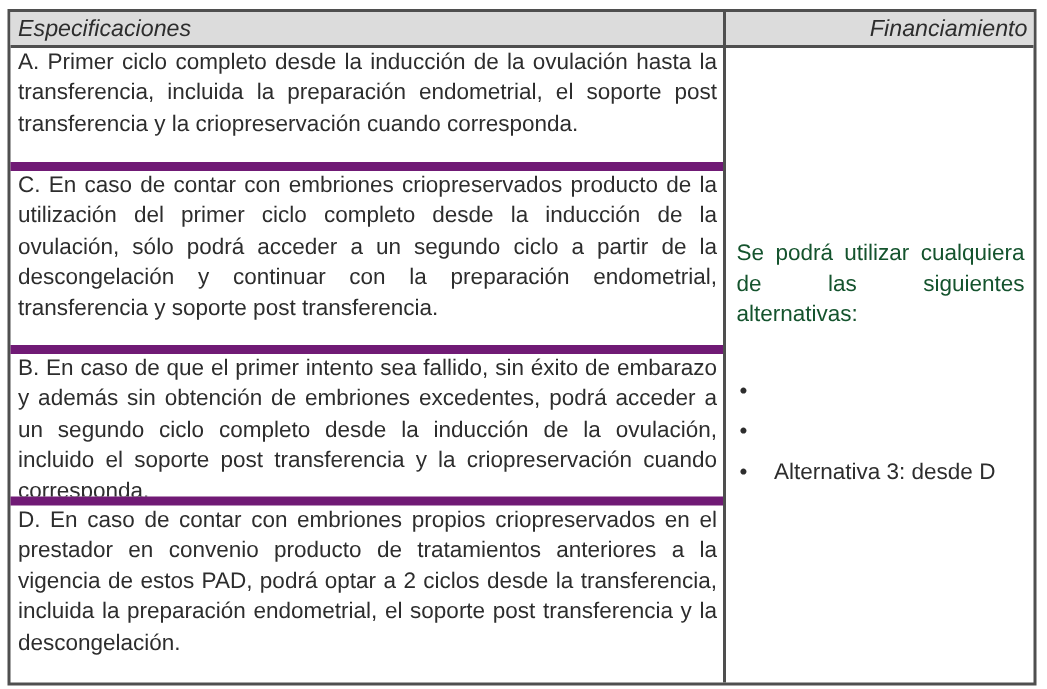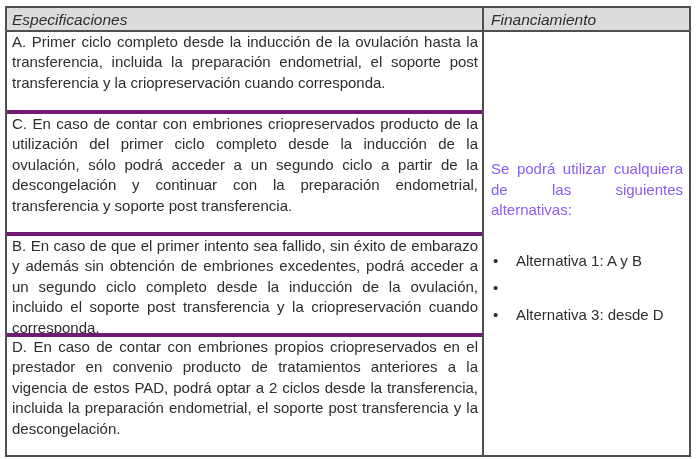--- a/index.html
+++ b/index.html
@@ -35,38 +35,39 @@
     font-style: italic;
     font-size: 15.5px;
     color: #2d2d2d;
     padding: 2px 4px 0 5px;
     line-height: 19px;
     box-sizing: border-box;
     overflow: hidden;
   }
   .header-cell.right {
     border-left: 2px solid #4f4f4f;
-    padding-left: 7px;
+    padding-left: 23px;
+    text-align: right;
   }
   .body-row {
     display: grid;
     grid-template-columns: 475px 1fr;
   }
   .spec-col {
     box-sizing: border-box;
   }
   .spec-cell {
     font-size: 15px;
     line-height: 20.4px;
     color: #2d2d2d;
     text-align: justify;
     padding: 0 4px 0 5px;
     box-sizing: border-box;
     overflow: hidden;
-    border-bottom: 4px solid #701a75;
+    border-bottom: 6px solid #701a75;
   }
   .spec-cell:last-child {
     border-bottom: none;
     border-radius: 14px;
   }
   .spec-cell.row-a { height: 82px; }
   .spec-cell.row-b { height: 101px; }
   .spec-cell.row-c { height: 122px; }
   .spec-cell.row-d { height: 118px; }
   .fin-col {
@@ -74,21 +75,21 @@
     box-sizing: border-box;
     display: flex;
     flex-direction: column;
     justify-content: center;
     padding: 0 6px 0 7px;
     overflow: hidden;
   }
   .fin-intro {
     font-size: 15px;
     line-height: 20.5px;
-    color: #8b5cf6;
+    color: #14532d;
     text-align: justify;
   }
   .alt-list {
     list-style: none;
     margin: 26px 0 0 0;
     padding: 0;
   }
   .alt-item {
     display: flex;
     align-items: baseline;
@@ -122,21 +123,20 @@
         <div class="spec-cell row-c">C. En caso de contar con embriones criopreservados producto de la utilización del primer ciclo completo desde la inducción de la ovulación, sólo podrá acceder a un segundo ciclo a partir de la descongelación y continuar con la preparación endometrial, transferencia y soporte post transferencia.</div>
         <div class="spec-cell row-b">B. En caso de que el primer intento sea fallido, sin éxito de embarazo y además sin obtención de embriones excedentes, podrá acceder a un segundo ciclo completo desde la inducción de la ovulación, incluido el soporte post transferencia y la criopreservación cuando corresponda.</div>
         <div class="spec-cell row-d">D. En caso de contar con embriones propios criopreservados en el prestador en convenio producto de tratamientos anteriores a la vigencia de estos PAD, podrá optar a 2 ciclos desde la transferencia, incluida la preparación endometrial, el soporte post transferencia y la descongelación.</div>
       </div>
 
       <div class="fin-col">
         <div class="fin-intro">Se podrá utilizar cualquiera de las siguientes alternativas:</div>
         <ul class="alt-list">
           <li class="alt-item">
             <span class="bullet">•</span>
-            <span>Alternativa 1: A y B</span>
           </li>
           <li class="alt-item">
             <span class="bullet">•</span>
           </li>
           <li class="alt-item">
             <span class="bullet">•</span>
             <span>Alternativa 3: desde D</span>
           </li>
         </ul>
       </div>

